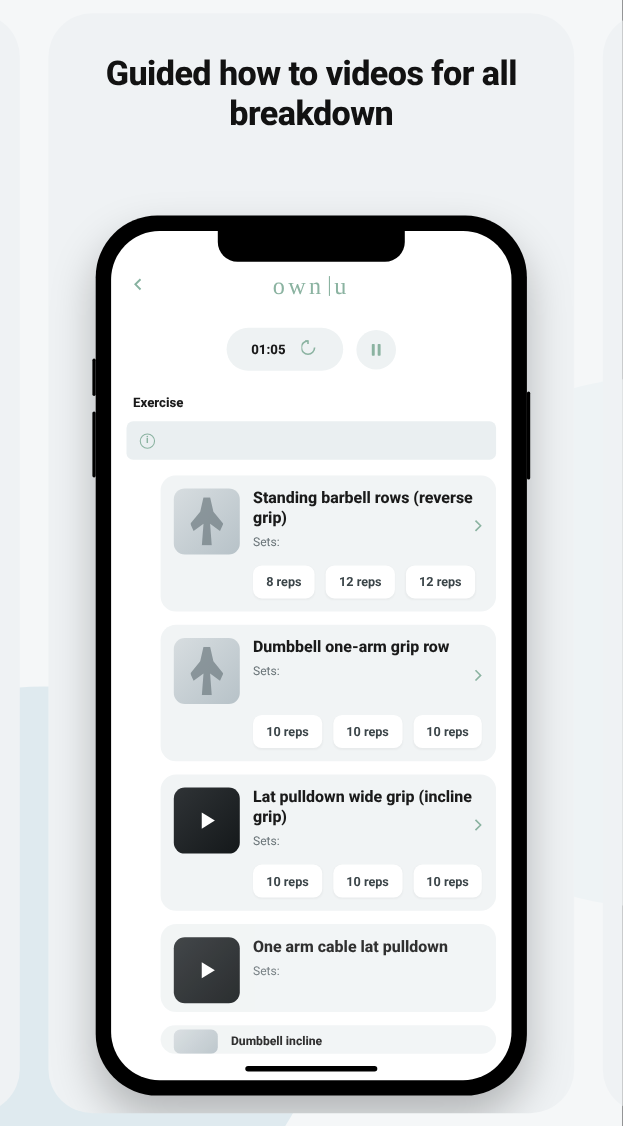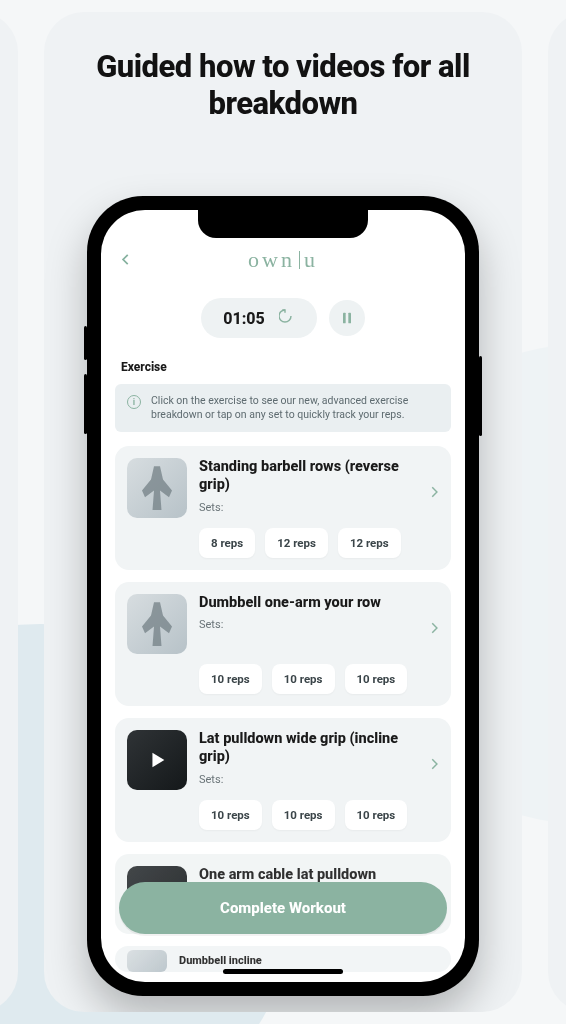--- a/index.html
+++ b/index.html
@@ -133,21 +133,21 @@
     align-items: center;
     justify-content: center;
     gap: 12px;
   }
   .timer-pill {
     background: #eef2f3;
     border-radius: 22px;
     padding: 10px 22px;
     font-weight: 800;
     color: #1a1a1a;
-    font-size: 16px;
+    font-size: 12px;
     display: flex;
     align-items: center;
     gap: 14px;
   }
   .icon-circ {
     width: 36px; height: 36px;
     border-radius: 50%;
     background: #eef2f3;
     display: flex;
     align-items: center;
@@ -193,20 +193,21 @@
     display: flex;
     flex-direction: column;
     gap: 12px;
   }
 
   .ex-card {
     background: #f1f4f5;
     border-radius: 14px;
     padding: 12px 2px 12px 12px;
     position: relative;
+    margin-left: 31px;
   }
   .ex-top {
     display: flex;
     gap: 12px;
     align-items: flex-start;
     padding-right: 18px;
   }
   .thumb {
     width: 60px; height: 60px;
     border-radius: 10px;
@@ -344,21 +345,20 @@
                 <rect x="6" y="4" width="4" height="16" rx="1"></rect>
                 <rect x="14" y="4" width="4" height="16" rx="1"></rect>
               </svg>
           </div>
         </div>
 
         <div class="section-title">Exercise</div>
 
         <div class="info-banner">
           <div class="icn">i</div>
-          <div>Click on the exercise to see our new, advanced exercise breakdown or tap on any set to quickly track your reps.</div>
         </div>
 
         <div class="exercise-list">
 
           <div class="ex-card">
             <div class="ex-top">
               <div class="thumb">
                   <div class="figure"></div>
                 </div>
               <div class="ex-meta">
@@ -375,21 +375,21 @@
               <div class="rep-chip">12 reps</div>
             </div>
           </div>
 
           <div class="ex-card">
             <div class="ex-top">
               <div class="thumb">
                   <div class="figure"></div>
                 </div>
               <div class="ex-meta">
-                <div class="ex-name">Dumbbell one-arm your row</div>
+                <div class="ex-name">Dumbbell one-arm grip row</div>
                 <div class="ex-sets-label">Sets:</div>
               </div>
             </div>
             <div class="chev"><svg viewBox="0 0 24 24">
                   <polyline points="9 4 17 12 9 20"></polyline>
                 </svg></div>
             <div class="reps-row">
               <div class="rep-chip">10 reps</div>
               <div class="rep-chip">10 reps</div>
               <div class="rep-chip">10 reps</div>
@@ -442,19 +442,16 @@
               <div class="ex-meta">
                 <div class="ex-name">Dumbbell incline</div>
               </div>
             </div>
           </div>
 
         </div>
 
       </div>
 
-      <div class="complete-btn">
-        <span>Complete Workout</span>
-      </div>
 
     </div>
   </div>
 </div>
 
 </body></html>

